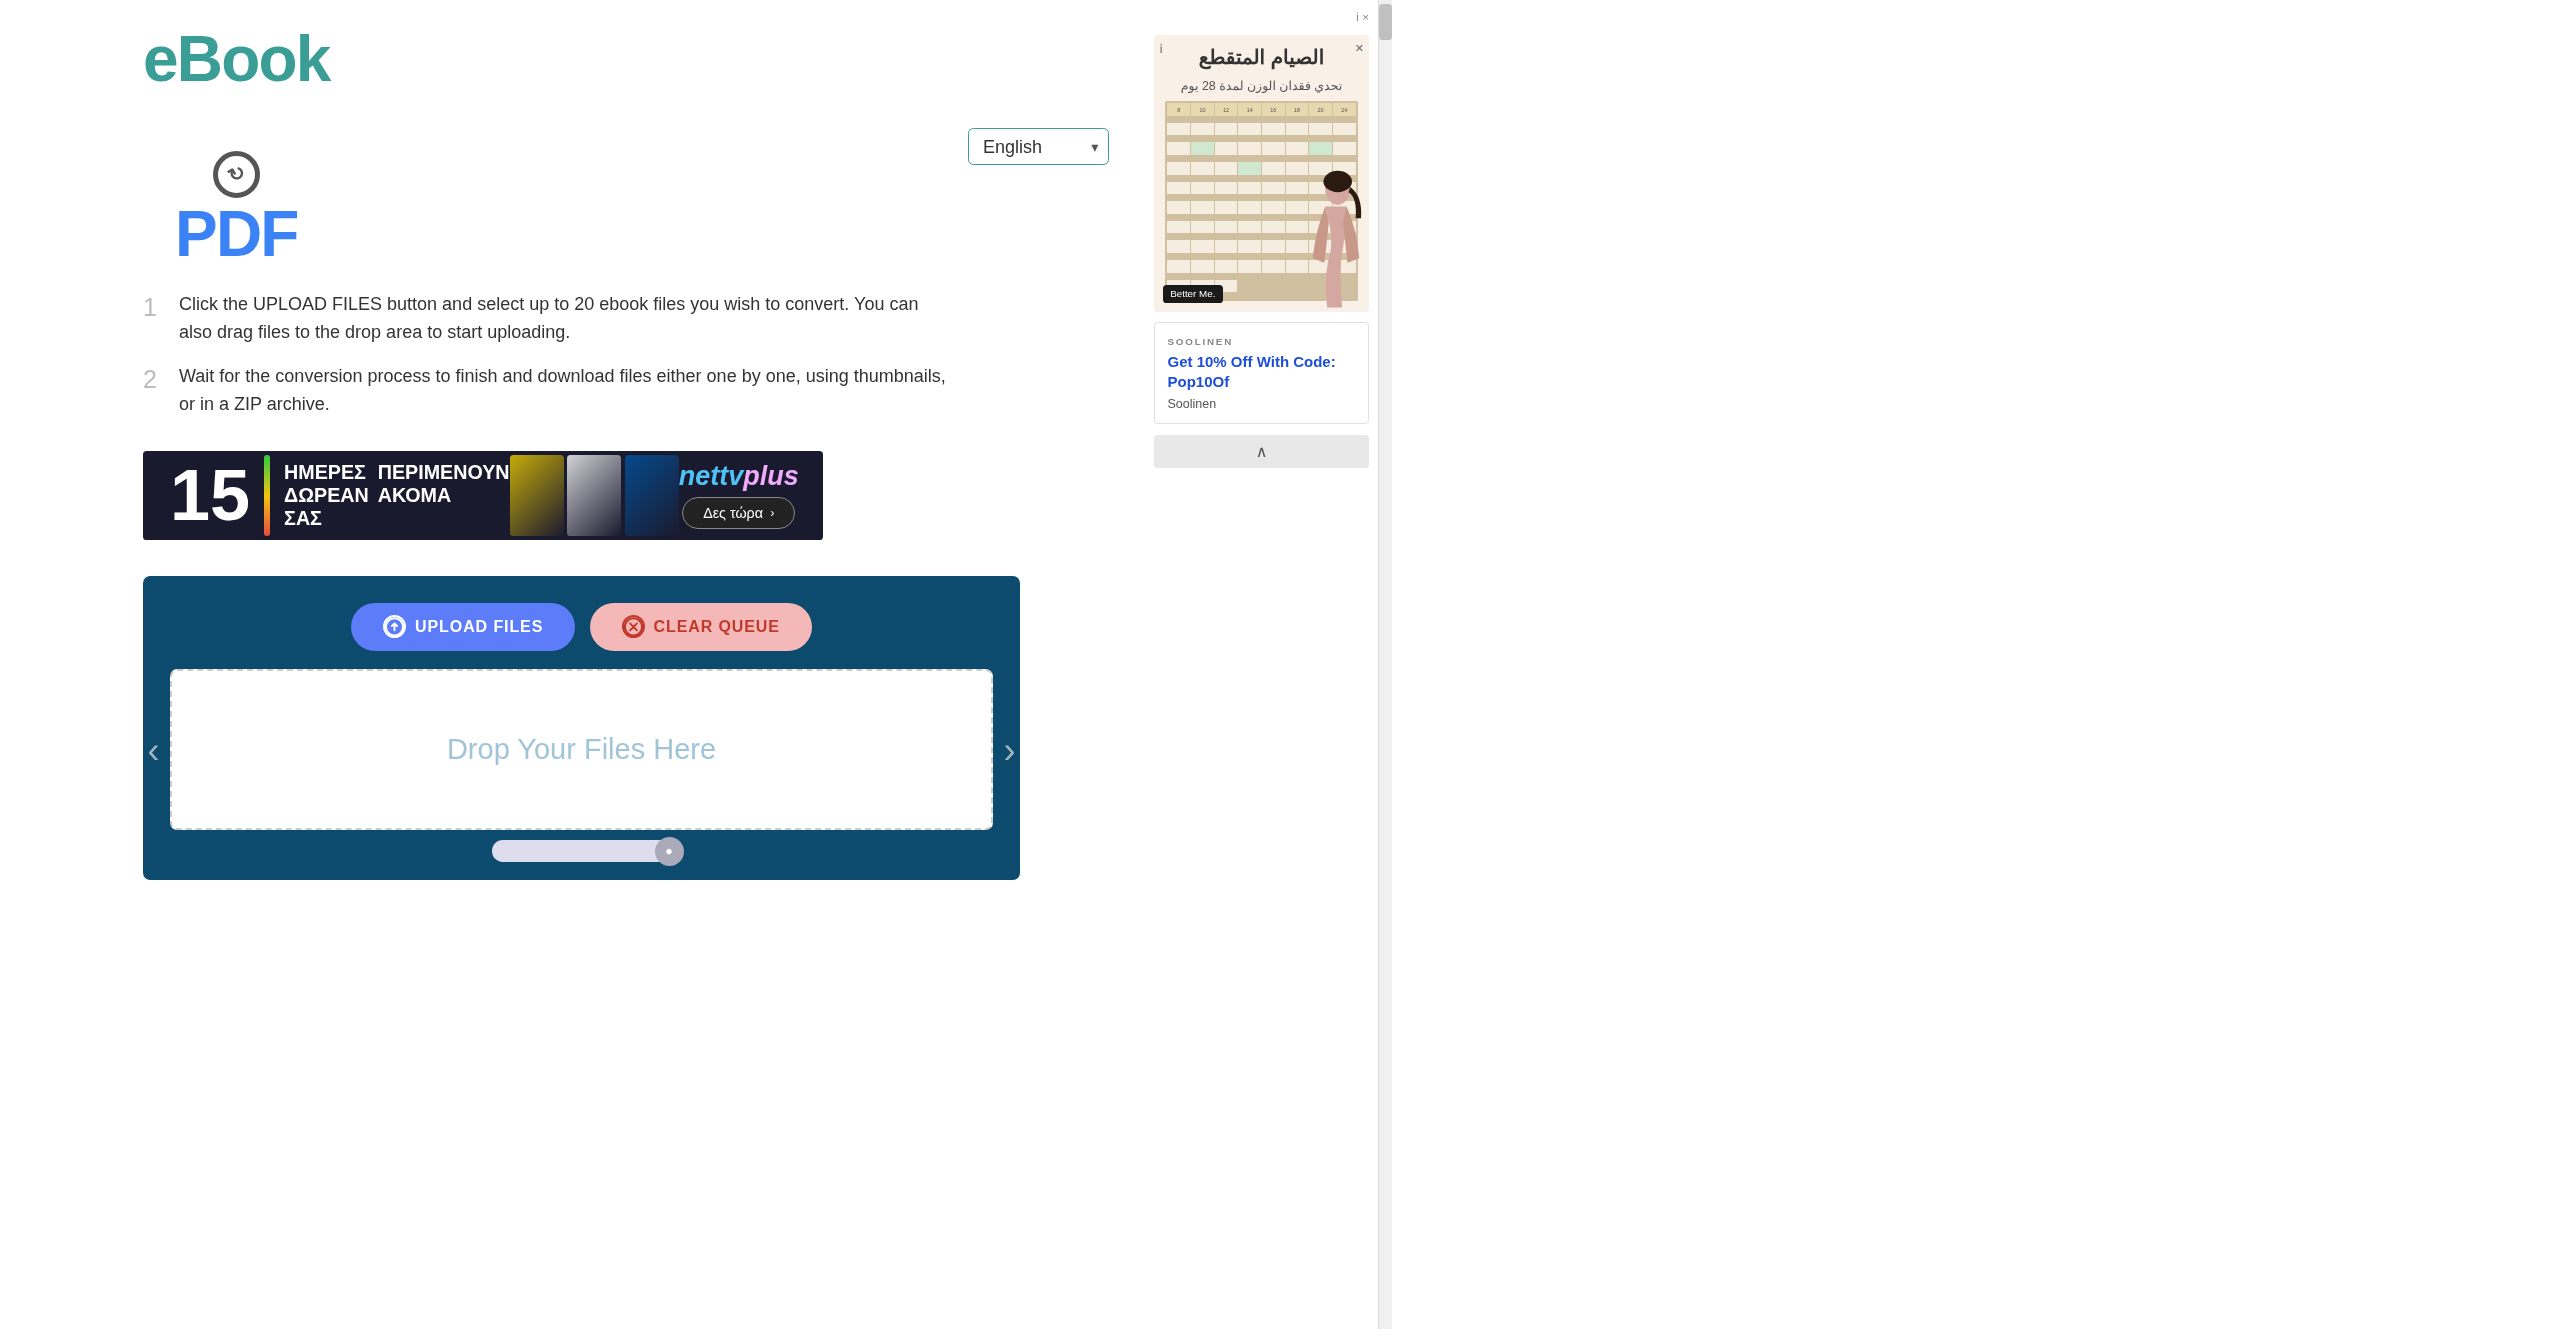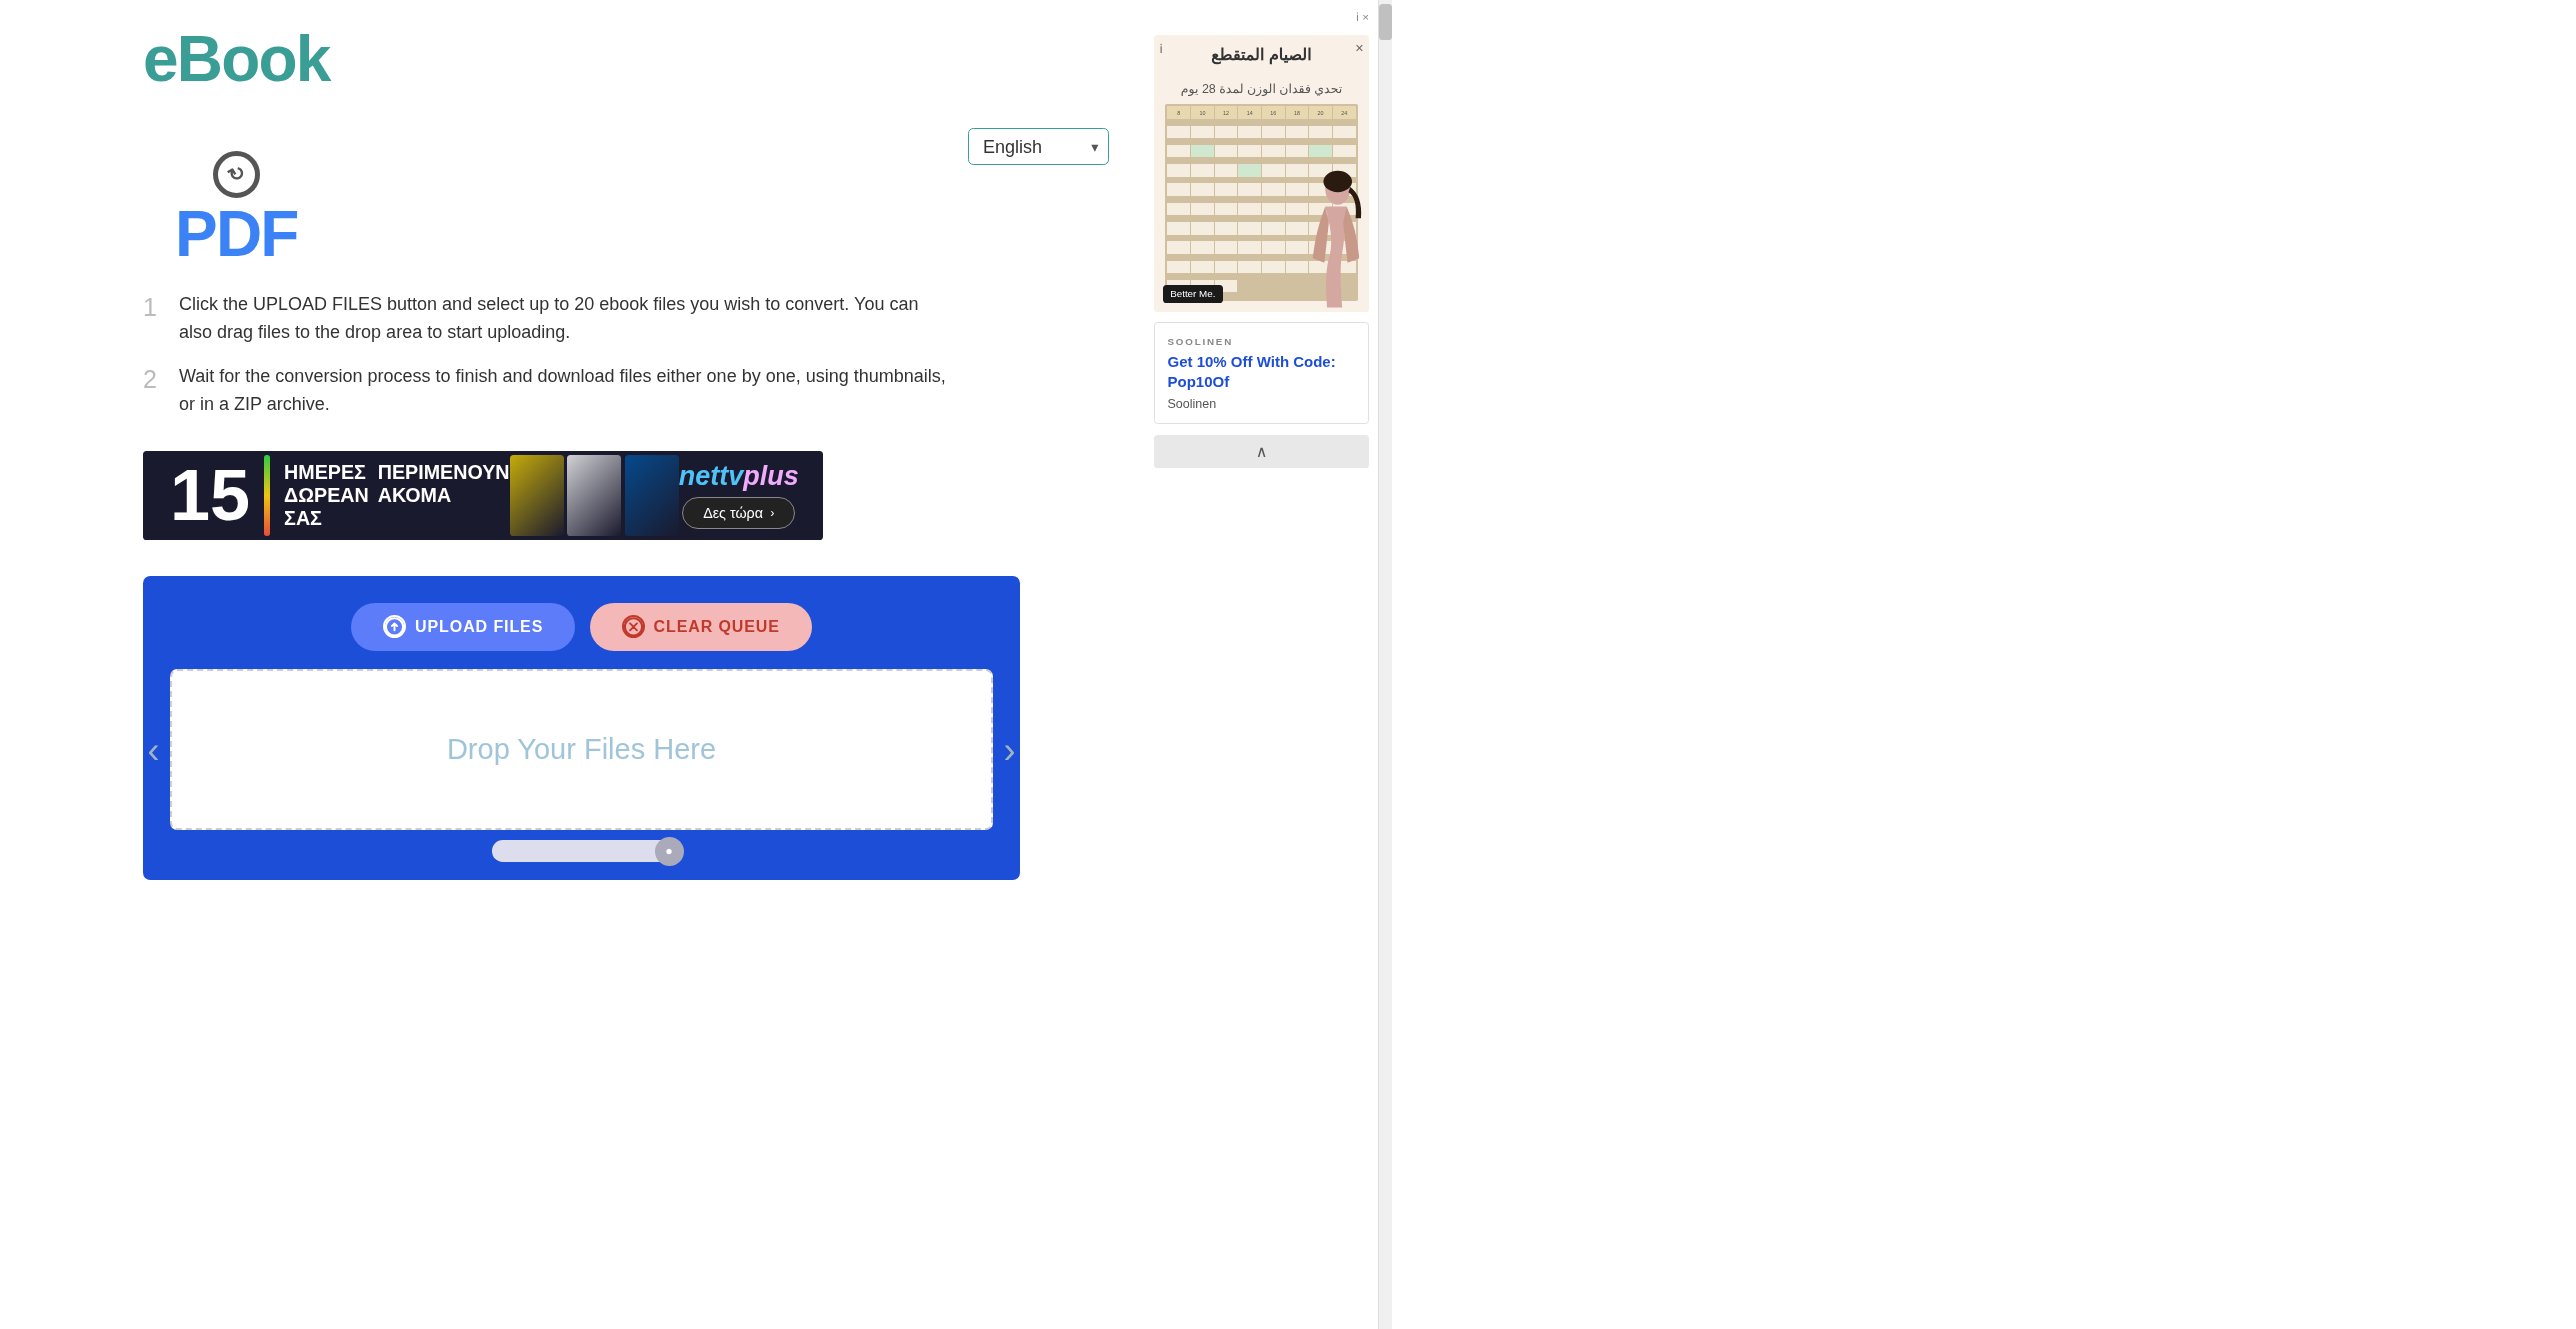--- a/index.html
+++ b/index.html
@@ -164,21 +164,21 @@
       font-size: 14.3px;
       padding: 7.2px 19.7px;
       cursor: pointer;
       display: flex;
       align-items: center;
       gap: 7.2px;
     }
 
     
     .upload-section {
-      background: #1d4ed8;
+      background: #0c4a6e;
       border-radius: 7.2px;
       padding: 27px 18px 18px;
       max-width: 877px;
       position: relative;
     }
 
     .upload-buttons {
       display: flex;
       justify-content: center;
       gap: 14.3px;
@@ -269,26 +269,26 @@
       border-radius: 3.6px;
       overflow: hidden;
       display: flex;
       flex-direction: column;
       align-items: center;
       padding: 10.7px;
       position: relative;
     }
 
     .ad-sidebar-top-title {
-      font-size: 16px;
+      font-size: 20px;
       font-weight: 700;
       color: #333;
       text-align: center;
       direction: rtl;
-      margin-bottom: 17px;
+      margin-bottom: 9px;
     }
 
     .ad-close-btn {
       position: absolute;
       top: 5.4px;
       right: 5.4px;
       background: none;
       border: none;
       font-size: 14.3px;
       cursor: pointer;

